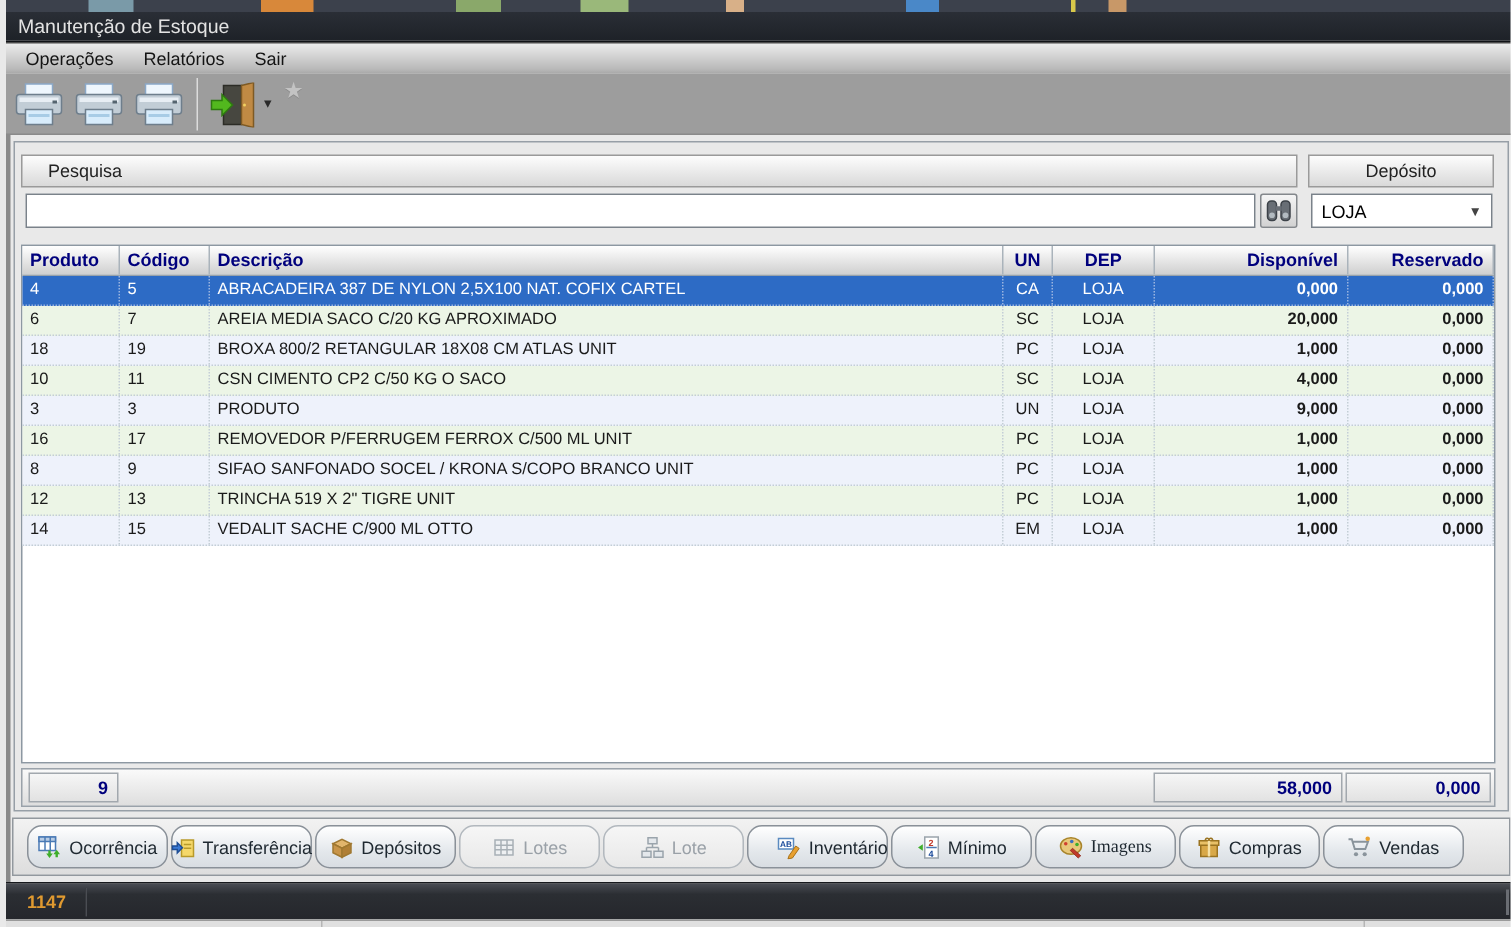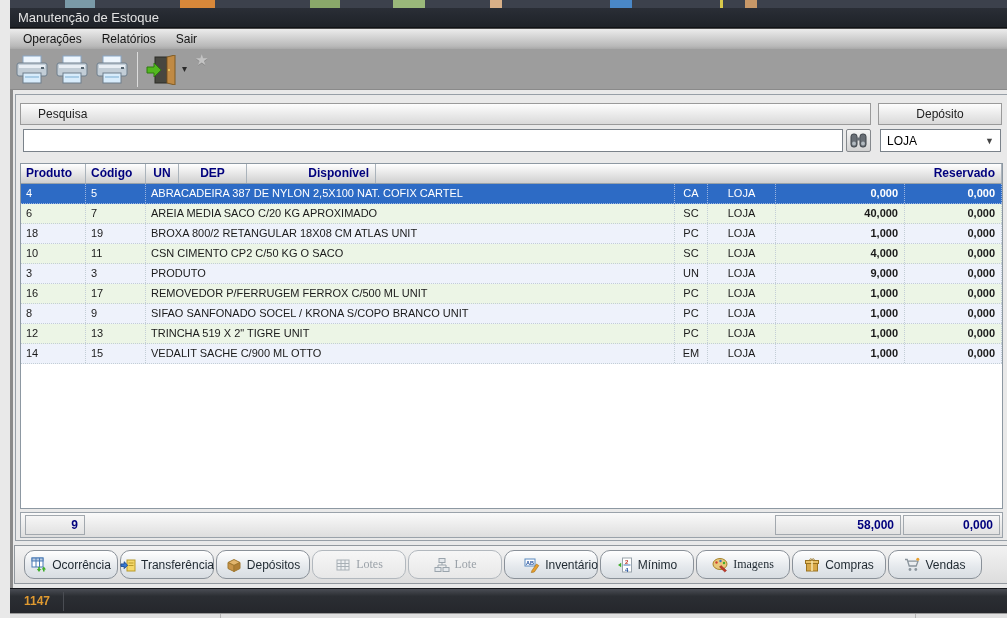--- a/index.html
+++ b/index.html
@@ -1,18 +1,18 @@
 <!DOCTYPE html>
 <html><head>
 <meta charset="utf-8">
 <style>
   * { margin:0; padding:0; box-sizing:border-box; }
   html,body { width:1007px; height:618px; overflow:hidden; }
   body { font-family:"Liberation Sans", sans-serif; position:relative; background:#e9e9e9; }
-  #screen { position:absolute; left:10px; top:0; width:995px; height:618px; background:#e9e9e9; }
+  #screen { position:absolute; left:4px; top:0; width:995px; height:618px; background:#e9e9e9; }
 
   
   .desktop-strip { position:absolute; left:0; top:0; width:1007px; height:8px; background:#3c414c; overflow:hidden; }
   .blip { position:absolute; top:0; height:8px; }
 
   
   .titlebar { position:absolute; left:0; top:8px; width:1007px; height:20px;
     background:linear-gradient(#2a2e36,#1e2228); border-bottom:1px solid #101216;
     color:#e3e3e3; font-size:13px; line-height:20px; padding-left:8px; }
 
@@ -77,21 +77,21 @@
   .tot-count { left:4px; width:60px; }
   .tot-disp { left:754px; width:126px; }
   .tot-res { left:882px; width:97px; }
 
   
   .buttonbar { position:absolute; left:4px; top:545px; width:999px; height:39px;
     border:1px solid #92989e; background:linear-gradient(#f2f2f2,#dddddd); }
   .abtn { position:absolute; top:4px; width:94px; height:29px; border:1px solid #8a9199; border-radius:10px;
     background:linear-gradient(#ffffff,#e4e8ec 60%,#d8dde2); font-size:12px; color:#1e2830;
     display:flex; align-items:center; justify-content:center; gap:5px; }
-  .abtn.disabled { color:#9aa1a8; background:linear-gradient(#f6f6f6,#e8e8e8); border-color:#b2b8be;font-family:Liberation Serif, serif; }
+  .abtn.disabled { color:#9aa1a8; background:linear-gradient(#f6f6f6,#e8e8e8); border-color:#b2b8be; }
   .abtn svg { flex:0 0 auto; }
 
   
   .statusbar { position:absolute; left:0; top:588px; width:1007px; height:25px;
     background:linear-gradient(#4a4d54 0%,#2b2e33 30%,#25272c 100%); border-top:1px solid #17191d; }
   .status-count { position:absolute; left:14px; top:5px; font-size:12px; font-weight:bold; color:#e09a30; }
   .status-sep { position:absolute; left:53px; top:3px; width:1px; height:19px; background:#1a1c20; border-right:1px solid #4a4d53; }
   .status-grip { position:absolute; left:1000px; top:4px; width:2px; height:17px; background:#6a6d73; }
 
   .bottom-strip { position:absolute; left:0; top:613px; width:1007px; height:5px; background:#e0e0e0; border-top:1px solid #9a9a9a; }
@@ -189,20 +189,21 @@
   </div>
   <div class="combo">
     <span>LOJA</span>
     <span class="arrow">▼</span>
   </div>
 
   <div class="grid">
     <div class="thead">
       <div class="c c-produto">Produto</div>
       <div class="c c-codigo">Código</div>
+      <div class="c c-desc">Descrição</div>
       <div class="c c-un">UN</div>
       <div class="c c-dep">DEP</div>
       <div class="c c-disp">Disponível</div>
       <div class="c c-res">Reservado</div>
     </div>
 
     <div class="trow sel">
       <div class="c c-produto">4</div>
       <div class="c c-codigo">5</div>
       <div class="c c-desc">ABRACADEIRA 387 DE NYLON 2,5X100 NAT. COFIX CARTEL</div>
@@ -210,21 +211,21 @@
       <div class="c c-dep">LOJA</div>
       <div class="c c-disp num">0,000</div>
       <div class="c c-res num">0,000</div>
     </div>
     <div class="trow green">
       <div class="c c-produto">6</div>
       <div class="c c-codigo">7</div>
       <div class="c c-desc">AREIA MEDIA SACO C/20 KG APROXIMADO</div>
       <div class="c c-un">SC</div>
       <div class="c c-dep">LOJA</div>
-      <div class="c c-disp num">40,000</div>
+      <div class="c c-disp num">20,000</div>
       <div class="c c-res num">0,000</div>
     </div>
     <div class="trow blue">
       <div class="c c-produto">18</div>
       <div class="c c-codigo">19</div>
       <div class="c c-desc">BROXA 800/2 RETANGULAR 18X08 CM ATLAS UNIT</div>
       <div class="c c-un">PC</div>
       <div class="c c-dep">LOJA</div>
       <div class="c c-disp num">1,000</div>
       <div class="c c-res num">0,000</div>

